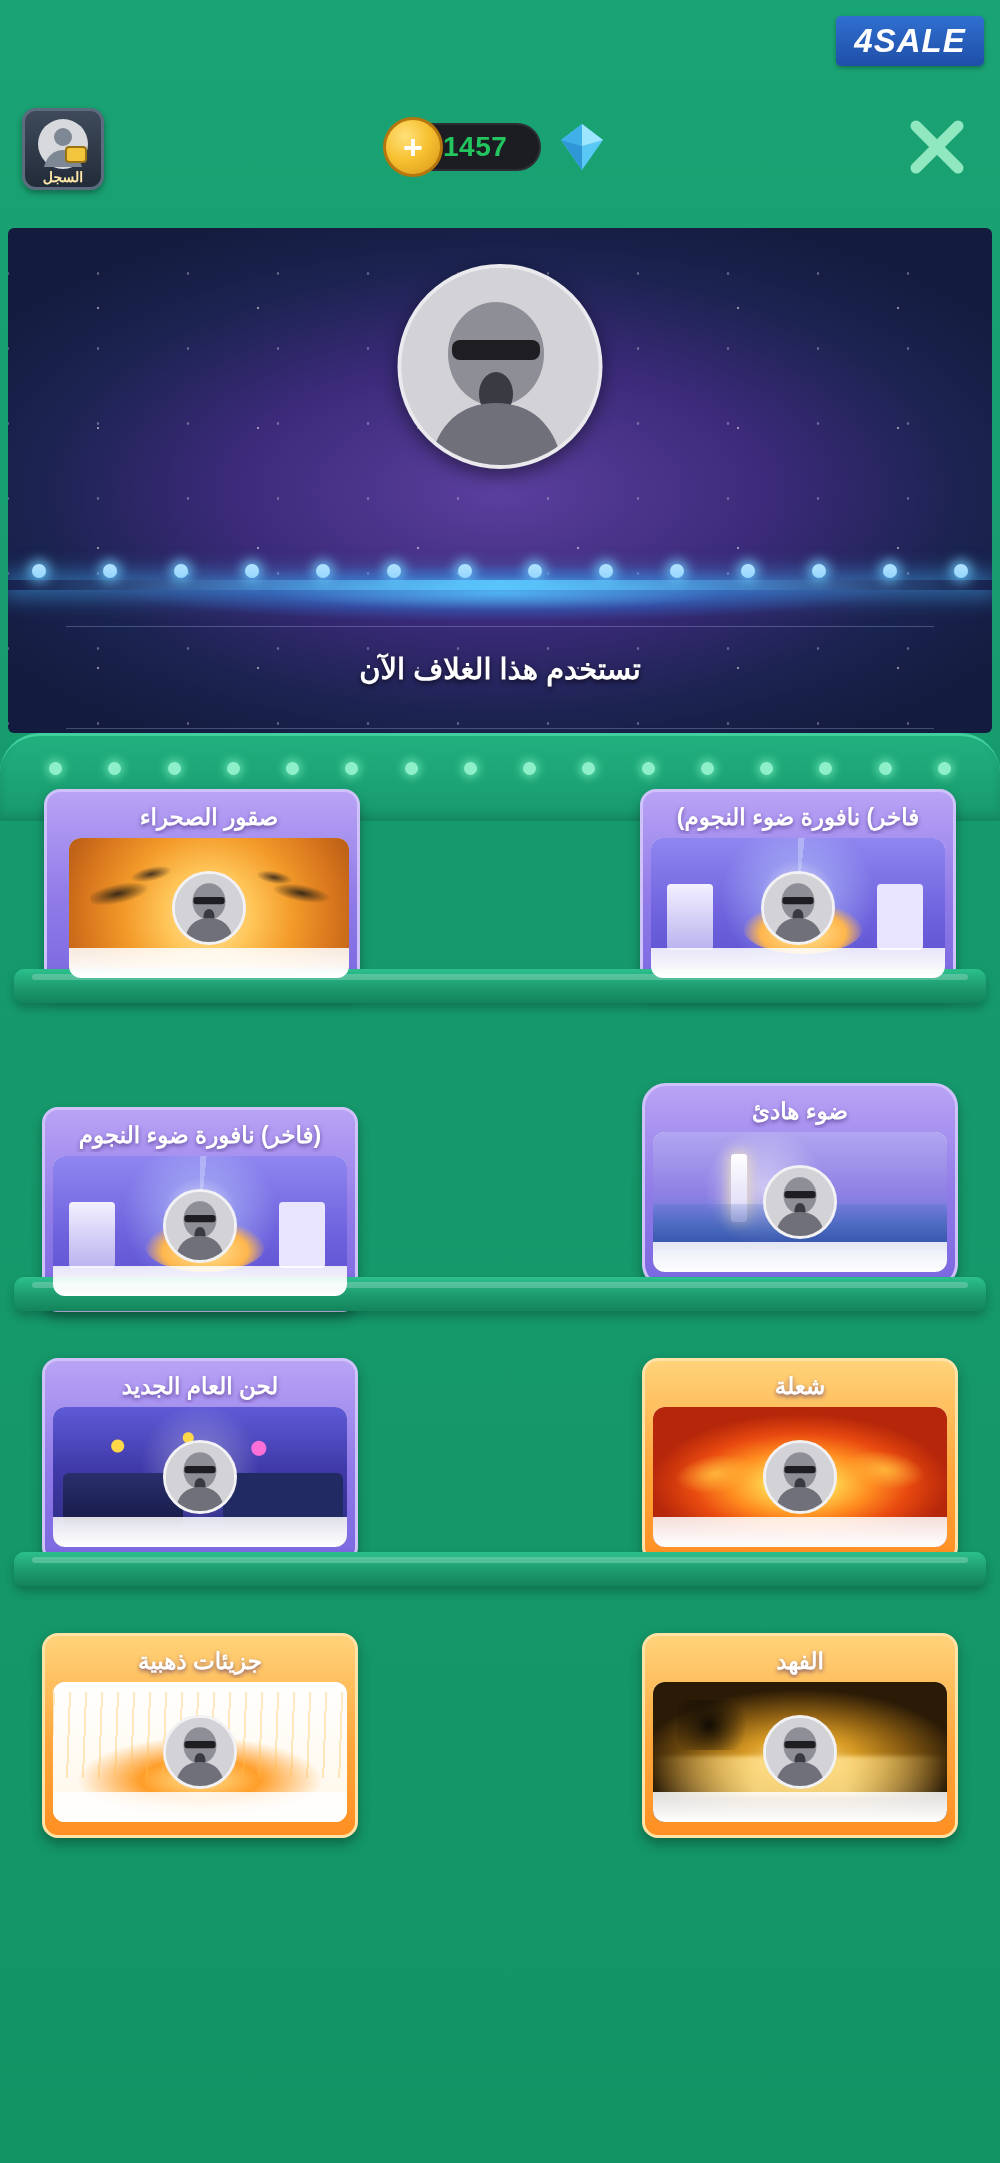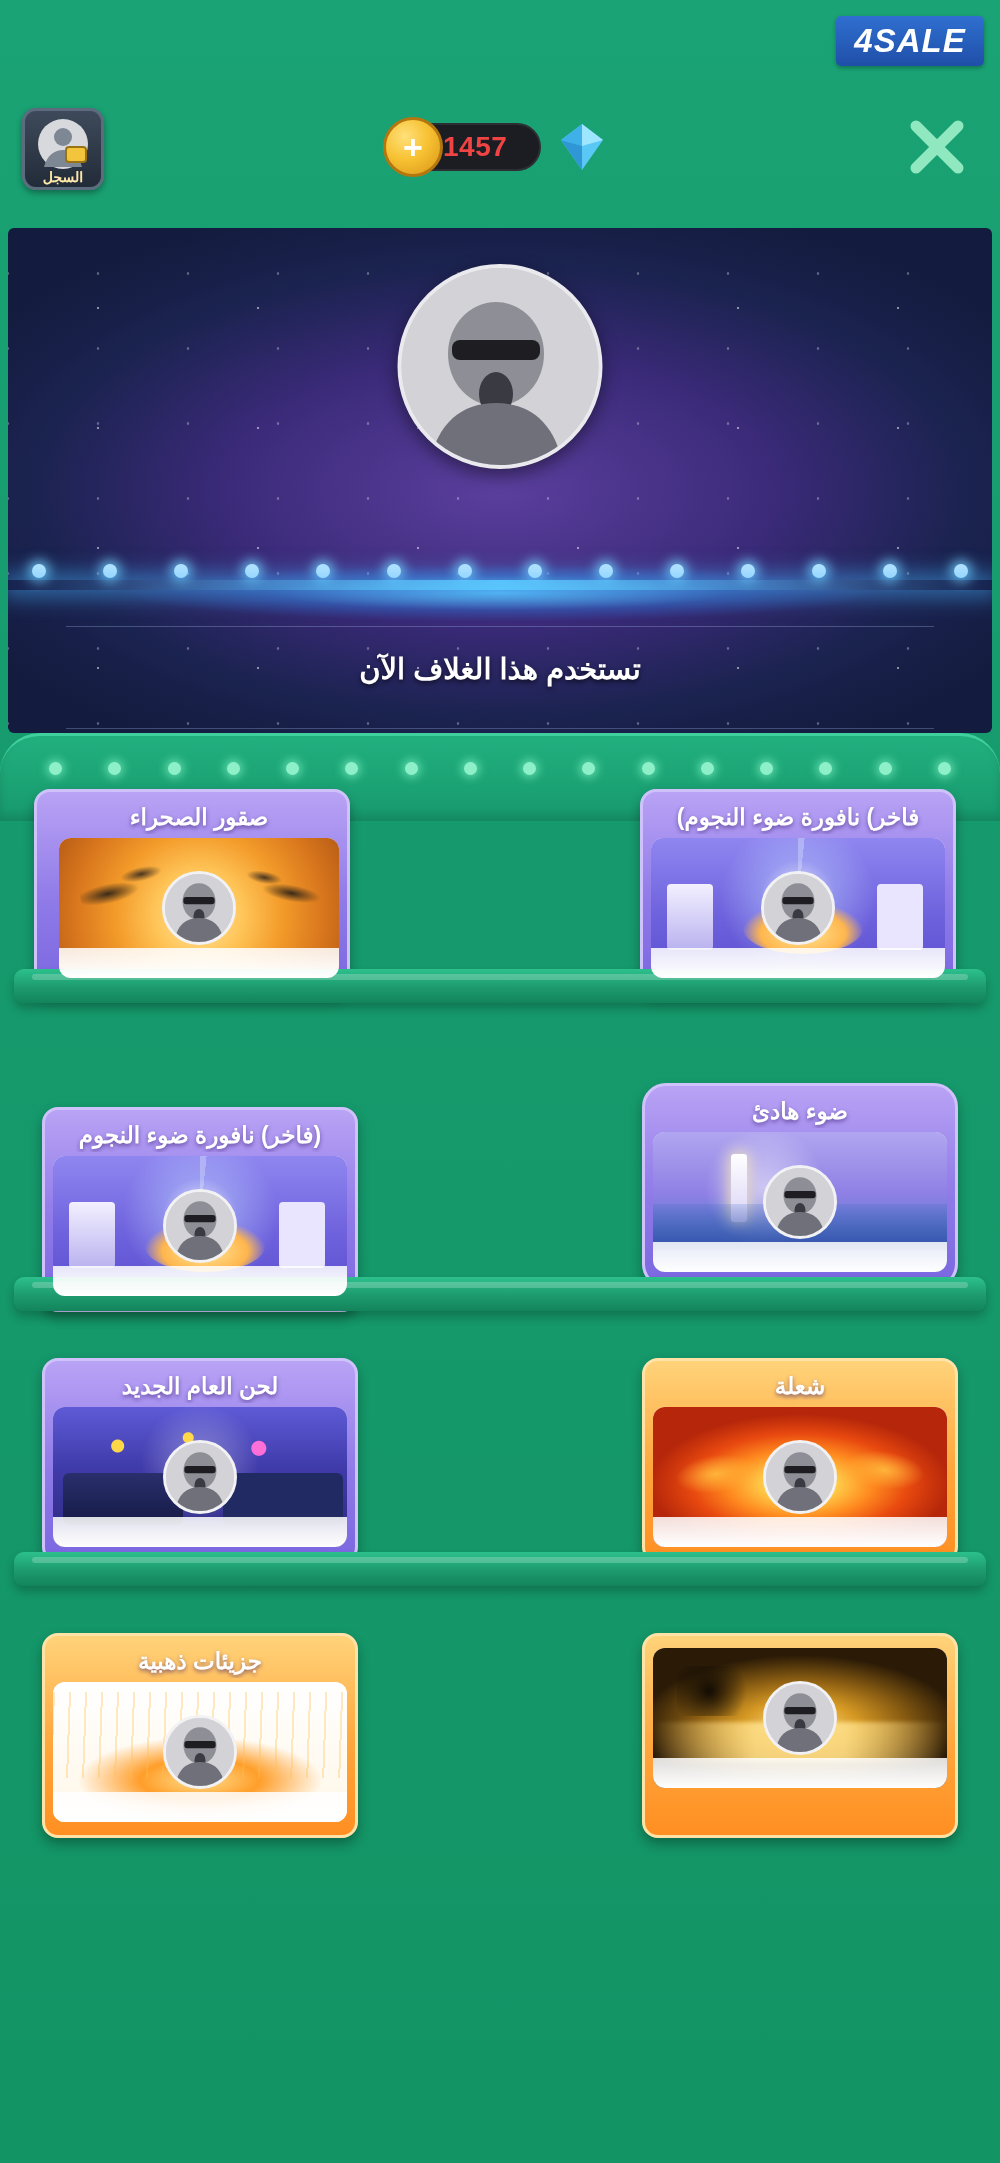--- a/index.html
+++ b/index.html
@@ -79,21 +79,21 @@
     border-radius: 50%;
     background: radial-gradient(circle at 35% 30%, #ffe07a 0%, #f7c233 45%, #d99416 100%);
     border: 3px solid #b4760e;
     display: flex; align-items: center; justify-content: center;
     color: #fff;
     font-size: 34px;
     font-weight: bold;
     line-height: 1;
   }
   .coin-amount {
-    color: #ef4444;
+    color: #22c55e;
     font-size: 28px;
     font-weight: bold;
     letter-spacing: .5px;
     text-align: right;
   }
   .gem-icon {
     margin-left: 14px;
     width: 54px; height: 54px;
     pointer-events: auto;
   }
@@ -541,21 +541,21 @@
               <rect width="74" height="74" fill="#d2d2d7"></rect>
               <ellipse cx="37" cy="30" rx="18" ry="20" fill="#8e8e96"></ellipse>
               <rect x="20" y="25" width="34" height="8" rx="3" fill="#1d1d22"></rect>
               <ellipse cx="37" cy="46" rx="6" ry="8" fill="#3a3a42"></ellipse>
               <path d="M10 74c3-18 12-26 27-26s24 8 27 26z" fill="#70707a"></path>
             </svg>
           </div>
           <div class="art-bar"></div>
         </div>
       </div>
-      <div class="card purple clip-top" style="left:34px;padding-left:22px;">
+      <div class="card purple clip-top" style="left:44px;padding-left:22px;">
         <div class="card-title">صقور الصحراء</div>
         <div class="card-art">
           <div class="art-eagles"></div>
           <div class="art-face">
             <svg viewBox="0 0 74 74">
               <rect width="74" height="74" fill="#d2d2d7"></rect>
               <ellipse cx="37" cy="30" rx="18" ry="20" fill="#8e8e96"></ellipse>
               <rect x="20" y="25" width="34" height="8" rx="3" fill="#1d1d22"></rect>
               <ellipse cx="37" cy="46" rx="6" ry="8" fill="#3a3a42"></ellipse>
               <path d="M10 74c3-18 12-26 27-26s24 8 27 26z" fill="#70707a"></path>
@@ -634,20 +634,21 @@
             </svg>
           </div>
           <div class="art-bar"></div>
         </div>
       </div>
       <div class="shelf-board" style="top:194px;"></div>
     </div>
 
     <div class="shelf" style="top:900px;height:260px">
       <div class="card orange" style="right:42px;top:0;">
+        <div class="card-title">الفهد</div>
         <div class="card-art">
           <div class="art-cheetah"></div>
           <div class="art-face">
             <svg viewBox="0 0 74 74">
               <rect width="74" height="74" fill="#d2d2d7"></rect>
               <ellipse cx="37" cy="30" rx="18" ry="20" fill="#8e8e96"></ellipse>
               <rect x="20" y="25" width="34" height="8" rx="3" fill="#1d1d22"></rect>
               <ellipse cx="37" cy="46" rx="6" ry="8" fill="#3a3a42"></ellipse>
               <path d="M10 74c3-18 12-26 27-26s24 8 27 26z" fill="#70707a"></path>
             </svg>

